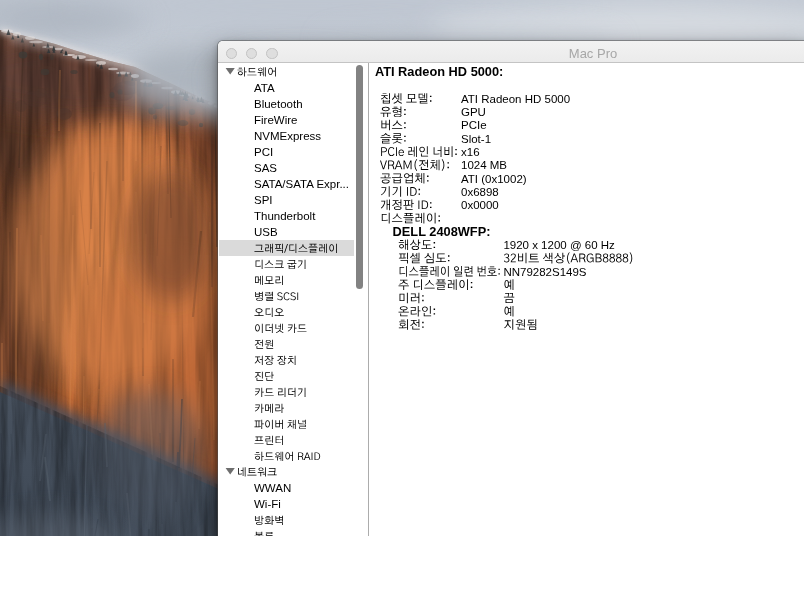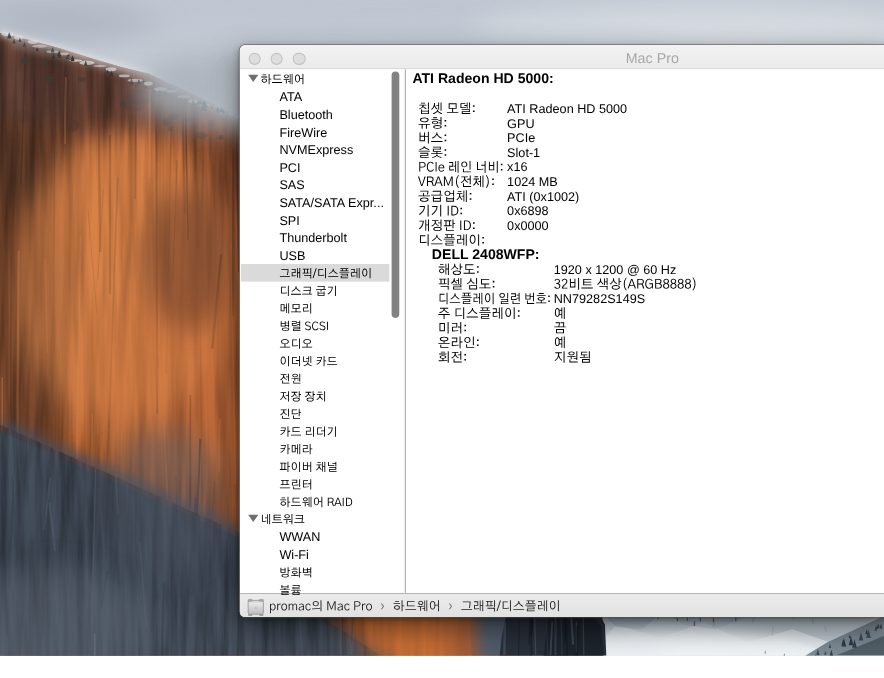--- a/index.html
+++ b/index.html
@@ -1,15 +1,15 @@
 <!DOCTYPE html>
 <html><head><meta charset="utf-8"><style>
 * { margin:0; padding:0; box-sizing:border-box; }
 html,body { width:804px; height:616px; overflow:hidden; font-family:"Liberation Sans", sans-serif; }
-#stage { position:relative; width:804px; height:596px; overflow:hidden; }
+#stage { position:relative; width:804px; height:536px; overflow:hidden; }
 #win { position:absolute; left:218px; top:41px; width:590px; height:520px;
   border-radius:5px 0 0 5px; background:#fff;
   box-shadow: 0 0 0 1px rgba(80,80,80,0.5), 0 10px 26px rgba(0,0,0,0.5), 0 2px 6px rgba(0,0,0,0.3); }
 #titlebar { position:absolute; left:0; top:0; width:100%; height:22px;
   background:linear-gradient(#f2f2f2,#ebebeb); border-bottom:1px solid #c4c4c4; border-radius:5px 0 0 0; }
 .tl { position:absolute; top:6.7px; width:11.6px; height:11.6px; border-radius:50%;
   background:#dedede; border:1px solid #c3c3c3; }
 #hilite { position:absolute; left:1px; top:199px; width:135px; height:16px; background:#dadada; }
 #thumb { position:absolute; left:137.5px; top:24px; width:7.4px; height:224px; border-radius:3.7px; background:#828282; }
 #divider { position:absolute; left:149.5px; top:22px; width:1px; height:476px; background:#acacac; }

